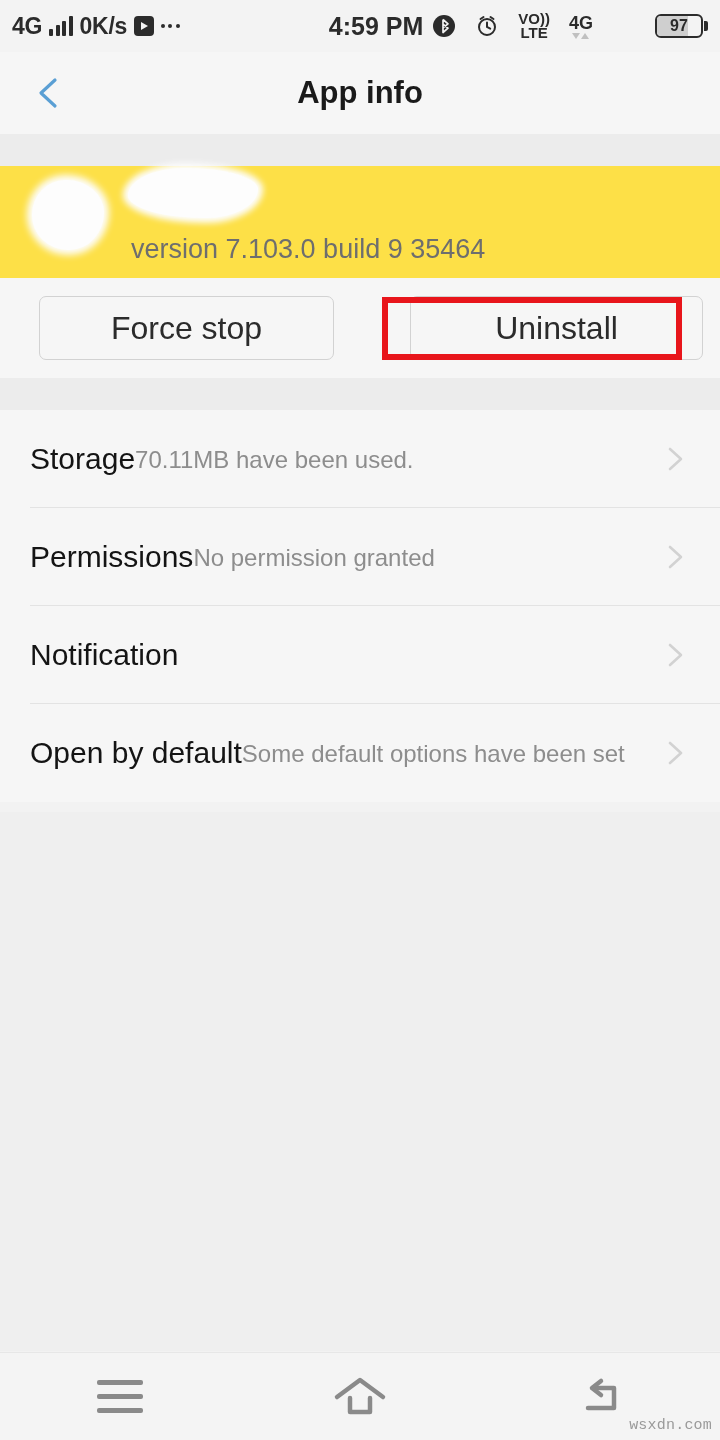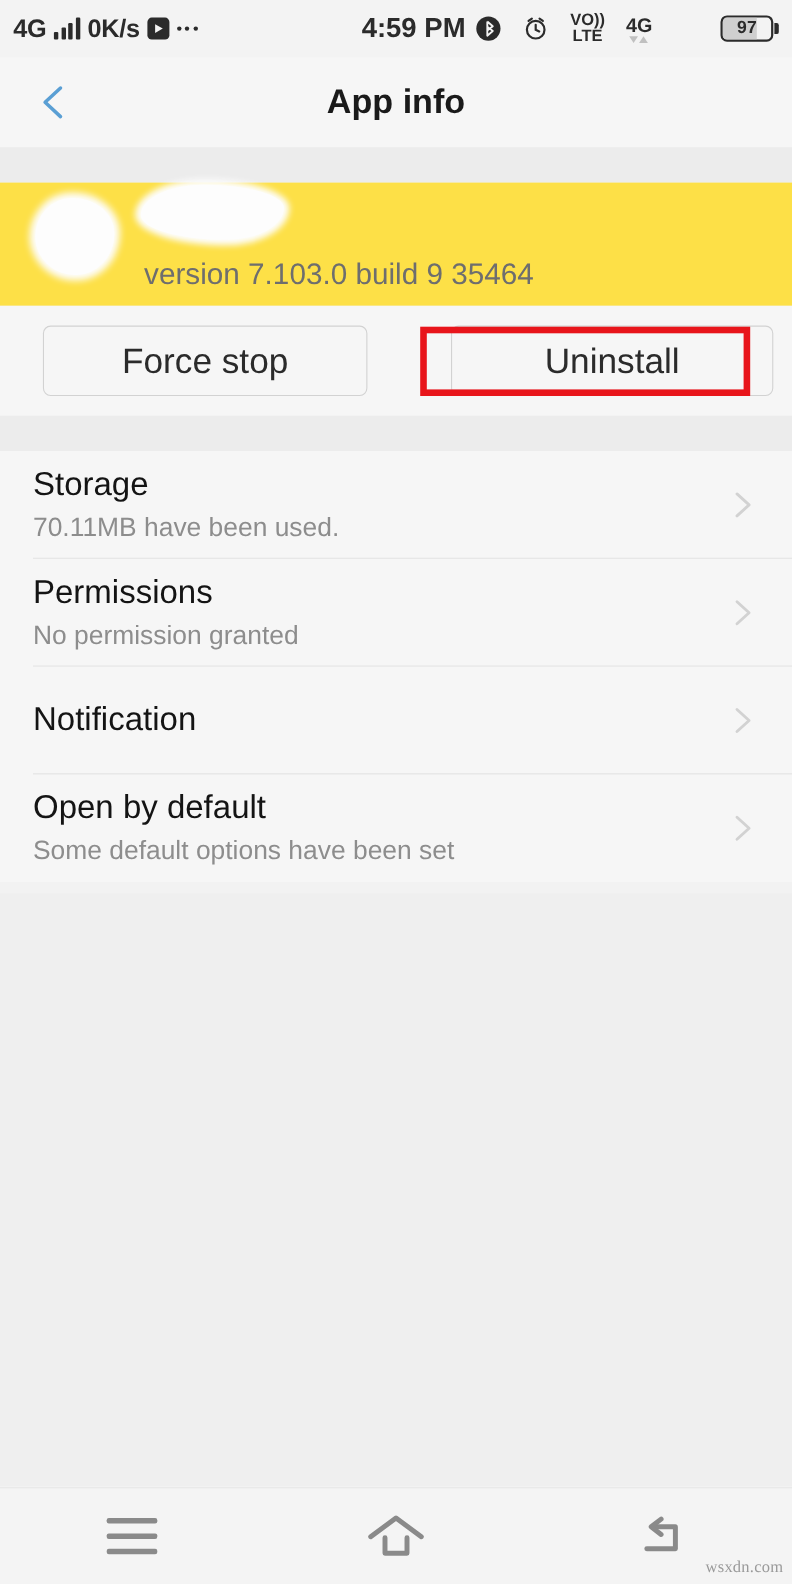--- a/index.html
+++ b/index.html
@@ -173,21 +173,21 @@
     background:#f6f6f6;
   }
   .row {
     position:relative;
     display:flex; align-items:center;
     padding:0 30px;
     height:98px;
     cursor:pointer;
   }
   .row.has-sub { height:98px; }
-  .row-texts { flex:1; display:flex; flex-direction:column; justify-content:center; }
+  .row-texts { flex:1; display:flex; flex-direction:row; }
   .row-title { font-size:30px; color:#141414; line-height:1.25; }
   .row-sub   { font-size:24px; color:#8d8d8d; line-height:1.35; margin-top:4px; }
   .row-chevron { width:30px; height:30px; flex-shrink:0; margin-left:10px; }
   .row-divider {
     position:absolute; left:30px; right:0; bottom:0;
     height:1px; background:#e3e3e3;
   }
 
   
   .navbar {
@@ -201,21 +201,21 @@
     width:90px; height:60px;
     display:flex; align-items:center; justify-content:center;
     cursor:pointer;
   }
   .hamburger { display:flex; flex-direction:column; gap:9px; }
   .hamburger i { display:block; width:46px; height:5px; background:#8a8a8a; border-radius:2px; }
 
   .watermark {
     position:absolute; right:8px; bottom:6px;
     font-size:15px; color:#9a9a9a;
-    font-family:Liberation Serif, serif;
+    font-family:Liberation Mono, monospace;
     letter-spacing:0.2px;
   }
 </style>
 </head>
 <body>
 
 <div id="screen">
 
   <div class="statusbar">
     <div class="sb-left">

